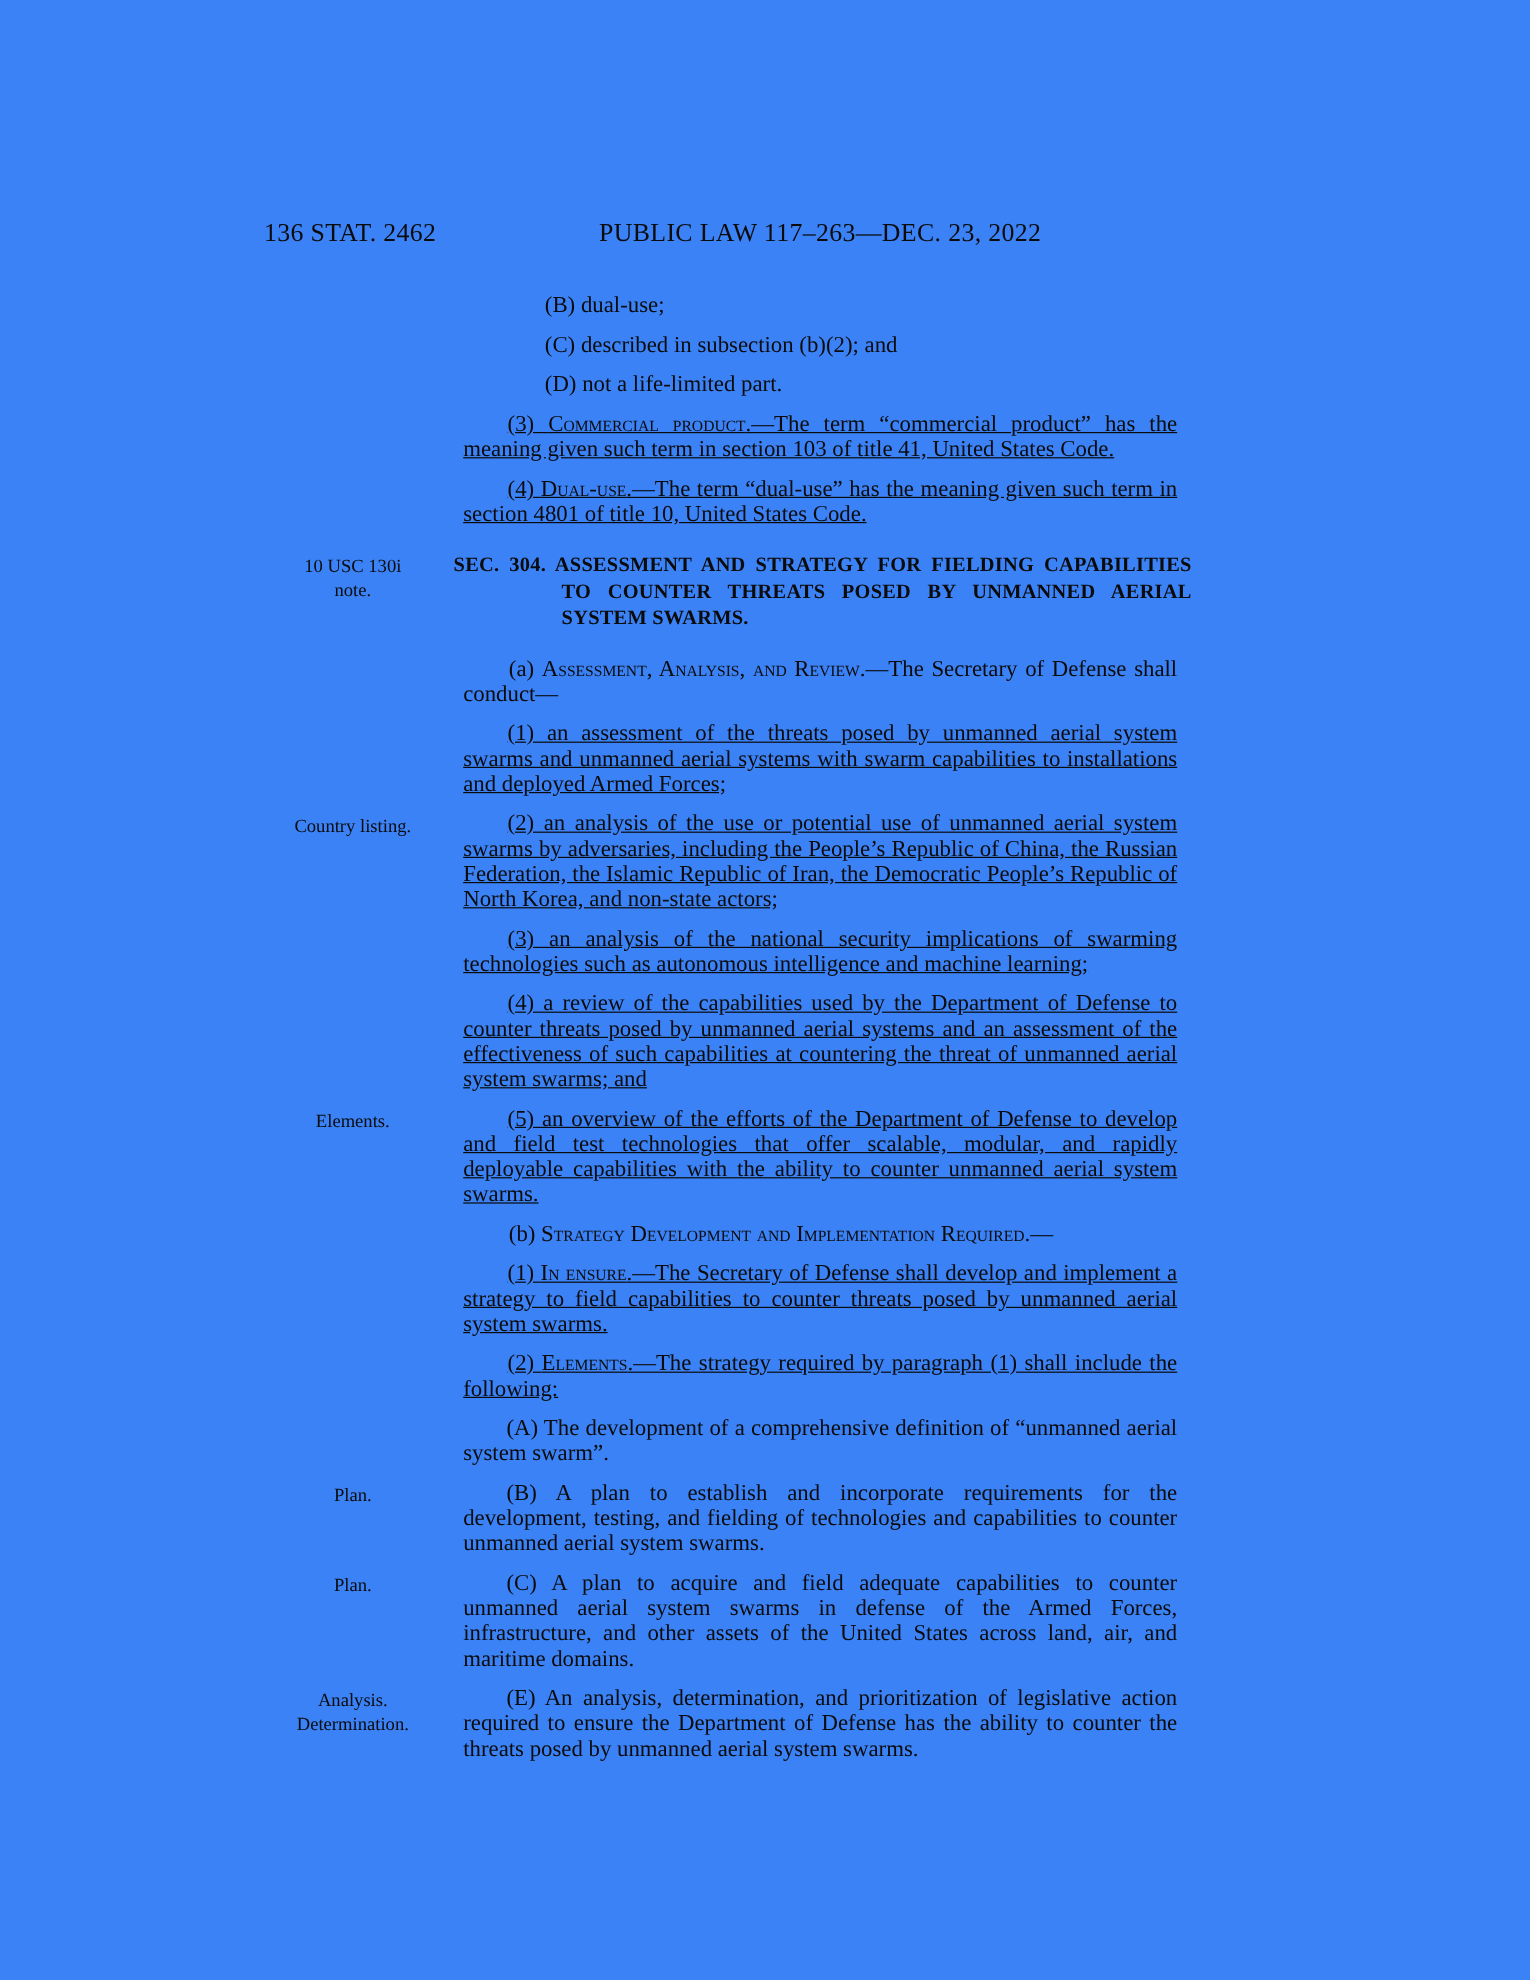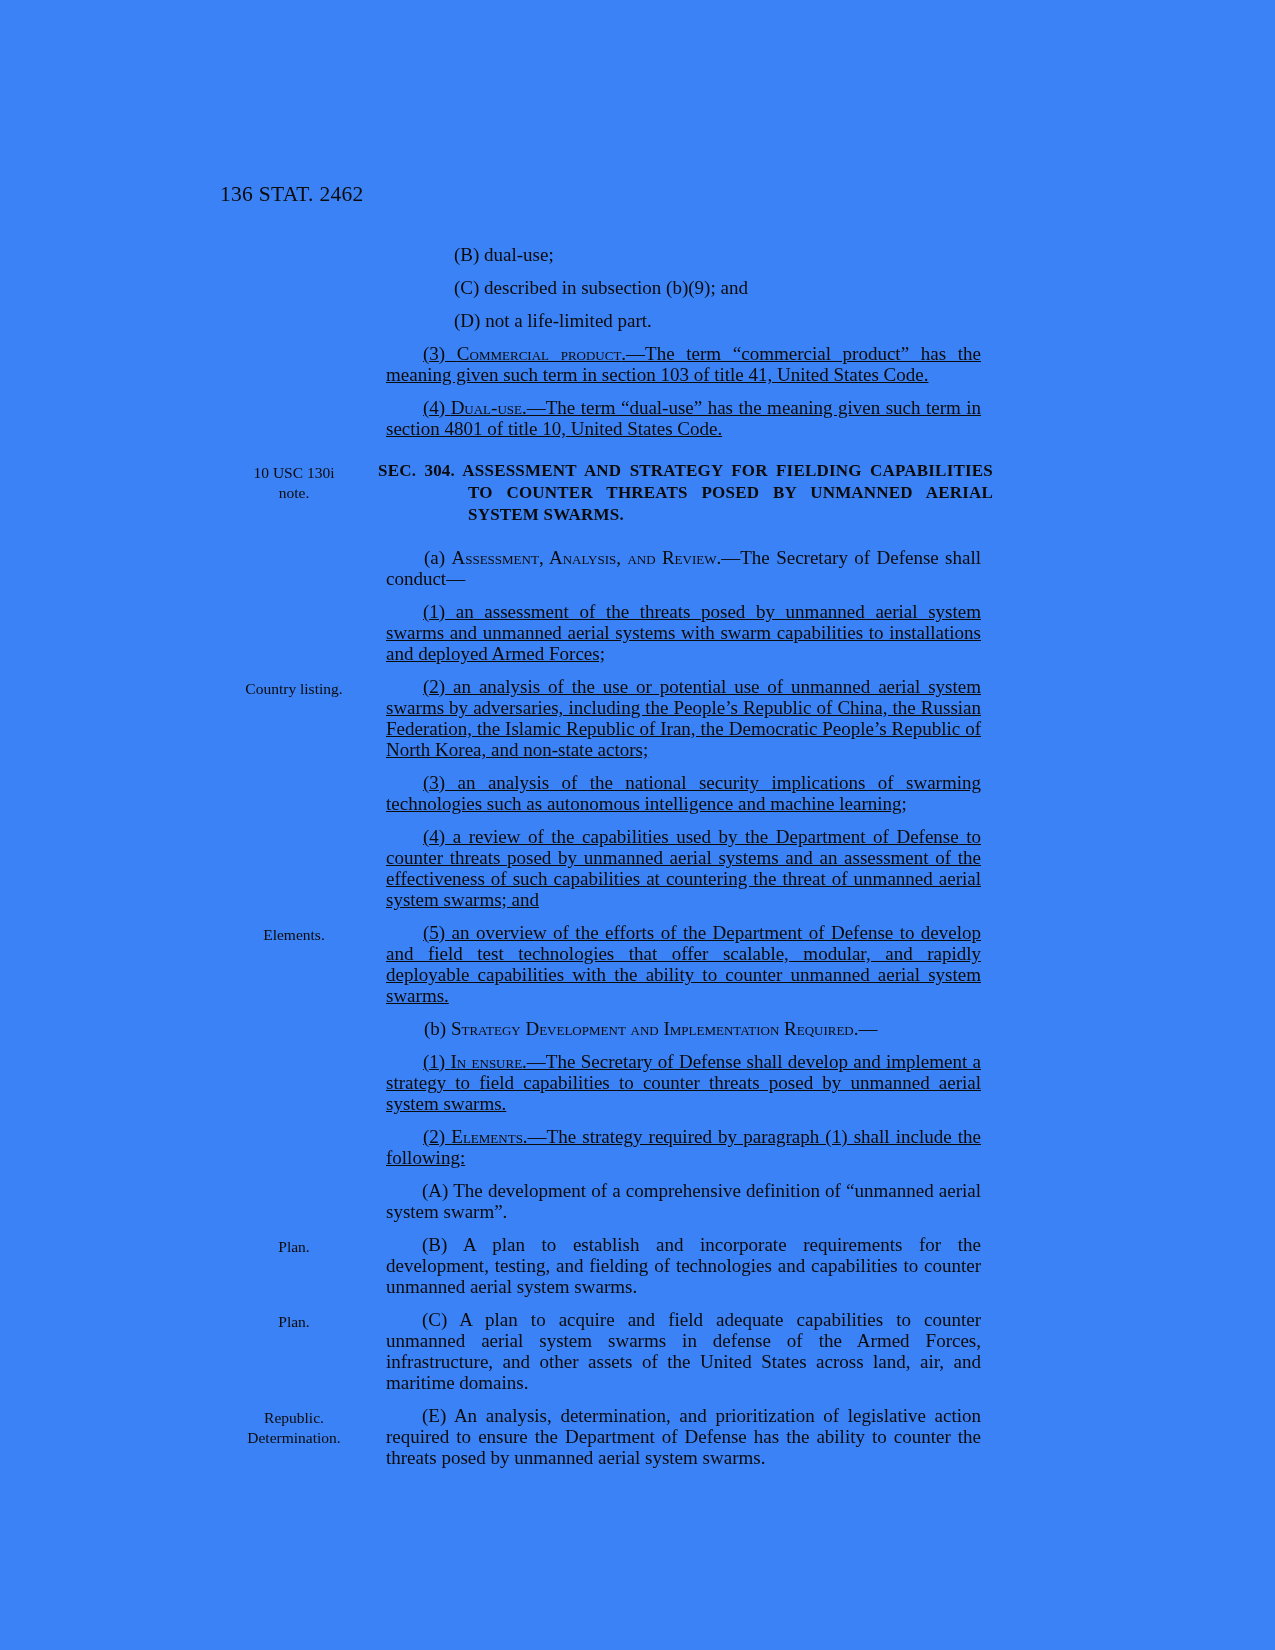--- a/index.html
+++ b/index.html
@@ -72,28 +72,29 @@
     text-align: justify;
     letter-spacing: 0.2px;
   }
 </style>
 </head>
 <body>
 
 <div class="page">
 
   <div class="stat-number">136 STAT. 2462</div>
+  <div class="law-title">PUBLIC LAW 117–263—DEC. 23, 2022</div>
 
   <div class="statute-body">
 
     <div class="row">
       <p class="stx p-item">(B) dual-use;</p>
     </div>
     <div class="row">
-      <p class="stx p-item">(C) described in subsection (b)(9); and</p>
+      <p class="stx p-item">(C) described in subsection (b)(2); and</p>
     </div>
     <div class="row">
       <p class="stx p-item">(D) not a life-limited part.</p>
     </div>
     <div class="row">
       <p class="stx p-par"><span>(3) </span><span class="sc">Commercial product</span><span>.—The term “commercial product” has the meaning given such term in section 103 of title 41, United States Code.</span></p>
     </div>
     <div class="row">
       <p class="stx p-par"><span>(4) </span><span class="sc">Dual-use</span><span>.—The term “dual-use” has the meaning given such term in section 4801 of title 10, United States Code.</span></p>
     </div>
@@ -139,19 +140,19 @@
     </div>
     <div class="row">
       <div class="margin-note">Plan.</div>
       <p class="stx p-subpar">(B) A plan to establish and incorporate requirements for the development, testing, and fielding of technologies and capabilities to counter unmanned aerial system swarms.</p>
     </div>
     <div class="row">
       <div class="margin-note">Plan.</div>
       <p class="stx p-subpar">(C) A plan to acquire and field adequate capabilities to counter unmanned aerial system swarms in defense of the Armed Forces, infrastructure, and other assets of the United States across land, air, and maritime domains.</p>
     </div>
     <div class="row">
-      <div class="margin-note">Republic.
+      <div class="margin-note">Analysis.
 Determination.</div>
       <p class="stx p-subpar">(E) An analysis, determination, and prioritization of legislative action required to ensure the Department of Defense has the ability to counter the threats posed by unmanned aerial system swarms.</p>
     </div>
 
   </div>
 </div>
 
 </body></html>

